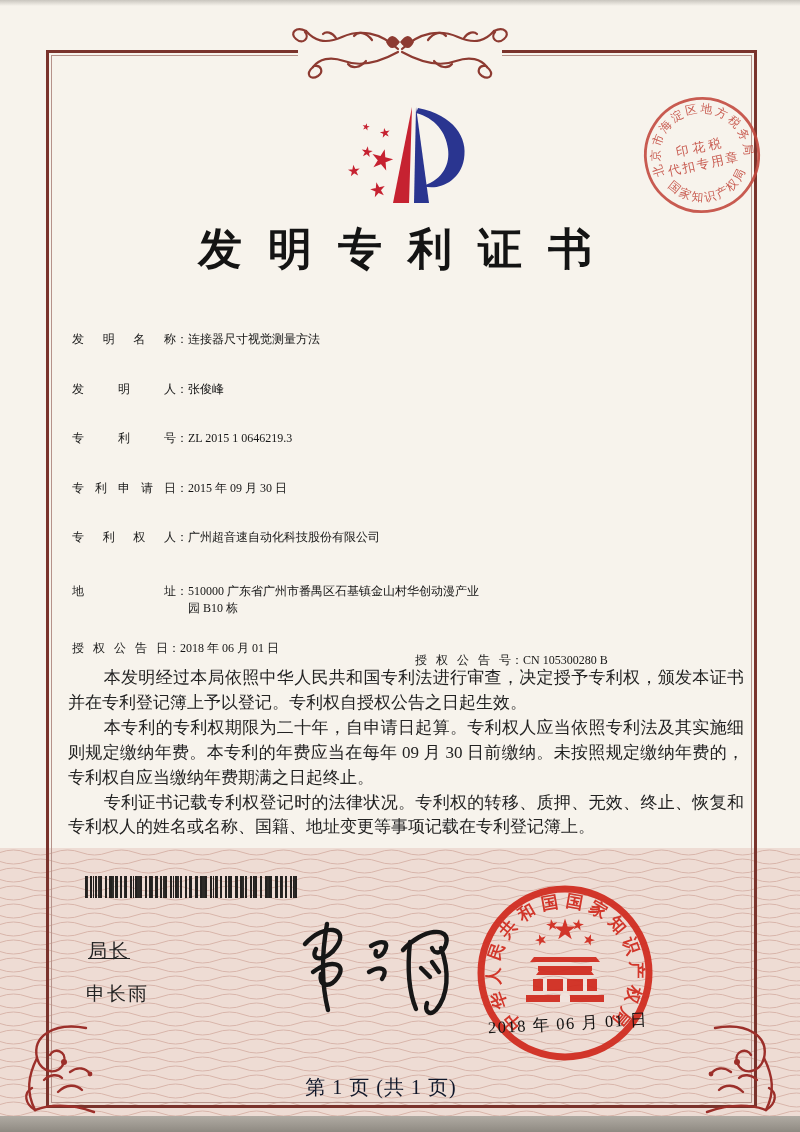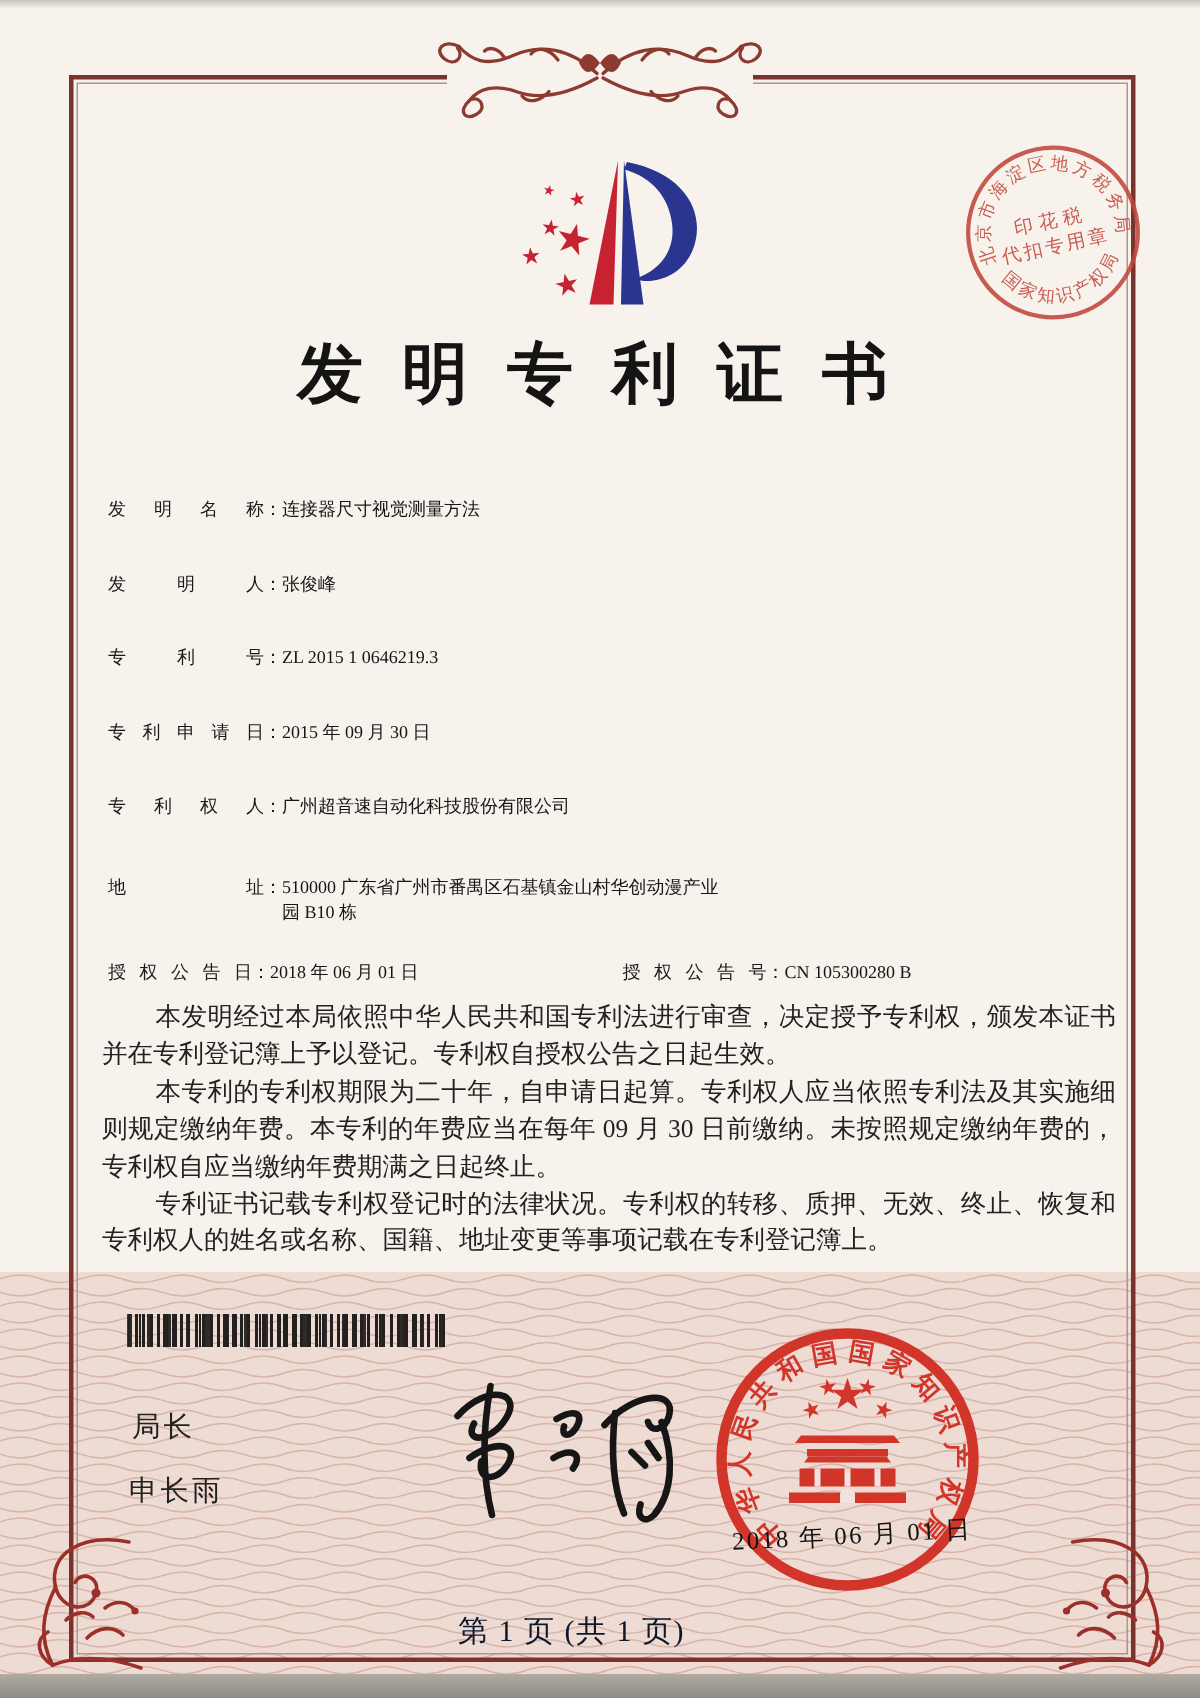--- a/index.html
+++ b/index.html
@@ -14,34 +14,34 @@
   .frame-inner{position:absolute;left:2px;top:2px;right:2px;bottom:2px;border:1px solid #b5928a;}
   
   .certno{left:74px;top:101px;font-size:19px;letter-spacing:3px;color:#1c1c1c;z-index:6;}
   .title{left:0;top:220px;width:800px;text-align:center;font-size:44px;font-weight:bold;color:#141414;letter-spacing:26px;padding-left:16px;box-sizing:border-box;z-index:6;}
   
   .frow{left:72px;font-size:12px;color:#191919;z-index:6;white-space:nowrap;}
   .flabel{display:inline-block;width:104px;text-align:justify;text-align-last:justify;vertical-align:top;}
   .flabel2{display:inline-block;width:96px;text-align:justify;text-align-last:justify;vertical-align:top;}
   .fvalue{color:#151515;}
   .addrval{display:inline-block;width:545px;white-space:normal;line-height:1.42;vertical-align:top;}
-  .grp2{position:absolute;left:343px;top:0;white-space:nowrap;}
+  .grp2{position:absolute;left:343px;top:12px;white-space:nowrap;}
   
   .bodytxt{left:68px;top:666px;width:676px;z-index:6;}
   .bodytxt p{margin:0;font-size:17px;line-height:24.9px;text-align:justify;text-indent:2.1em;color:#222;}
   
   .band{left:0;top:848px;width:800px;height:268px;z-index:1;}
   
   .barcode{left:85px;top:876px;width:212px;height:22px;z-index:5;
     background-image:
       repeating-linear-gradient(90deg,#23211f 0 2px,rgba(0,0,0,0) 2px 5px),
       repeating-linear-gradient(90deg,#23211f 0 1px,rgba(0,0,0,0) 1px 8px),
       repeating-linear-gradient(90deg,#2e2b28 0 3px,rgba(0,0,0,0) 3px 13px);}
   
-  .sig-title{left:88px;top:938px;font-size:19px;color:#222;letter-spacing:2px;z-index:6;}
+  .sig-title{left:88px;top:938px;font-size:19px;color:#222;letter-spacing:2px;z-index:6;text-decoration:underline;}
   .sig-name{left:86px;top:981px;font-size:19px;color:#222;letter-spacing:2px;z-index:6;}
   .autograph{left:275px;top:912px;z-index:6;}
   
   .seal{left:470px;top:878px;z-index:5;opacity:.93;}
   .seal-date{left:488px;top:1013px;font-size:16.5px;color:#111;letter-spacing:1.5px;transform:rotate(-3deg);z-index:7;white-space:nowrap;}
   
   .taxstamp{left:636px;top:89px;z-index:6;opacity:.88;transform:rotate(-12deg);}
   
   .orn-top{left:278px;top:18px;z-index:4;}
   .corner-l{left:14px;top:1022px;z-index:4;}

